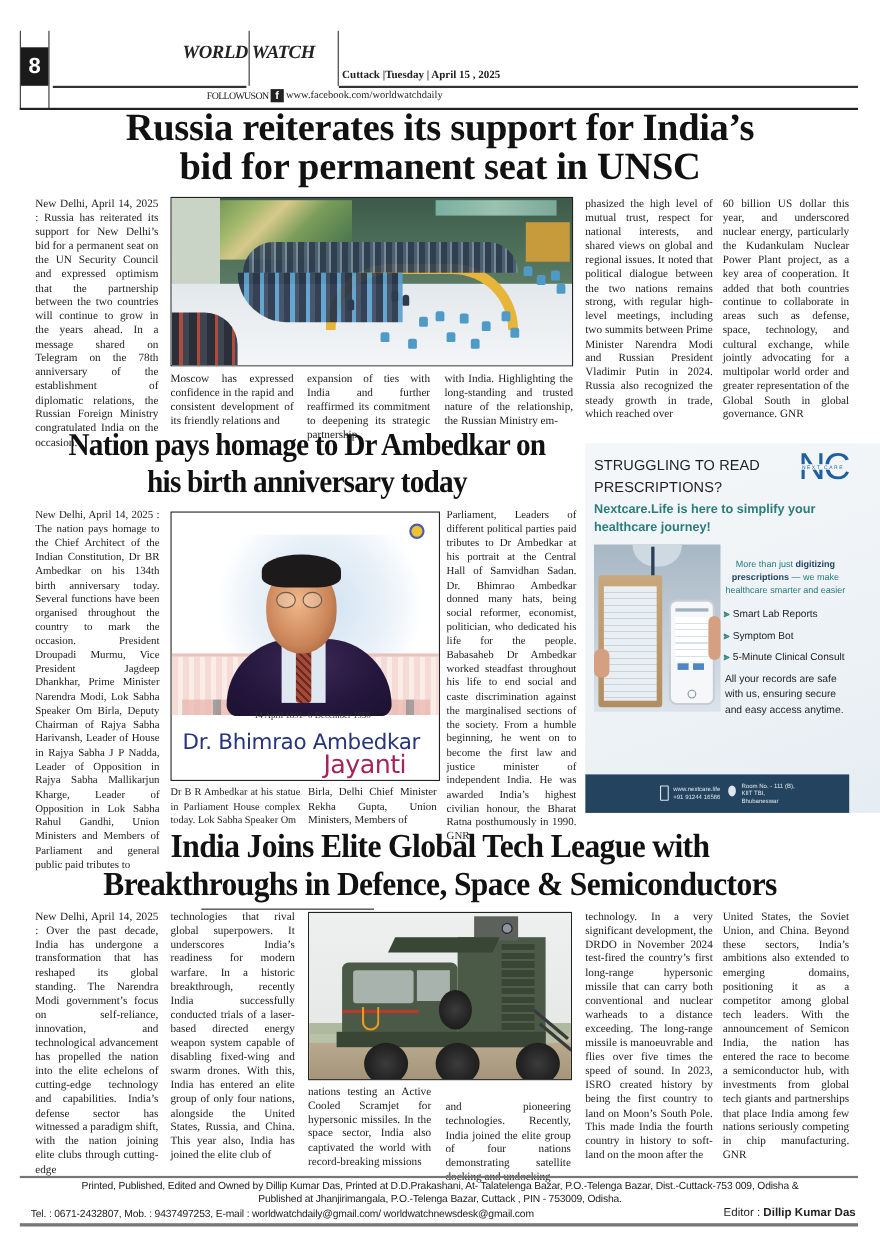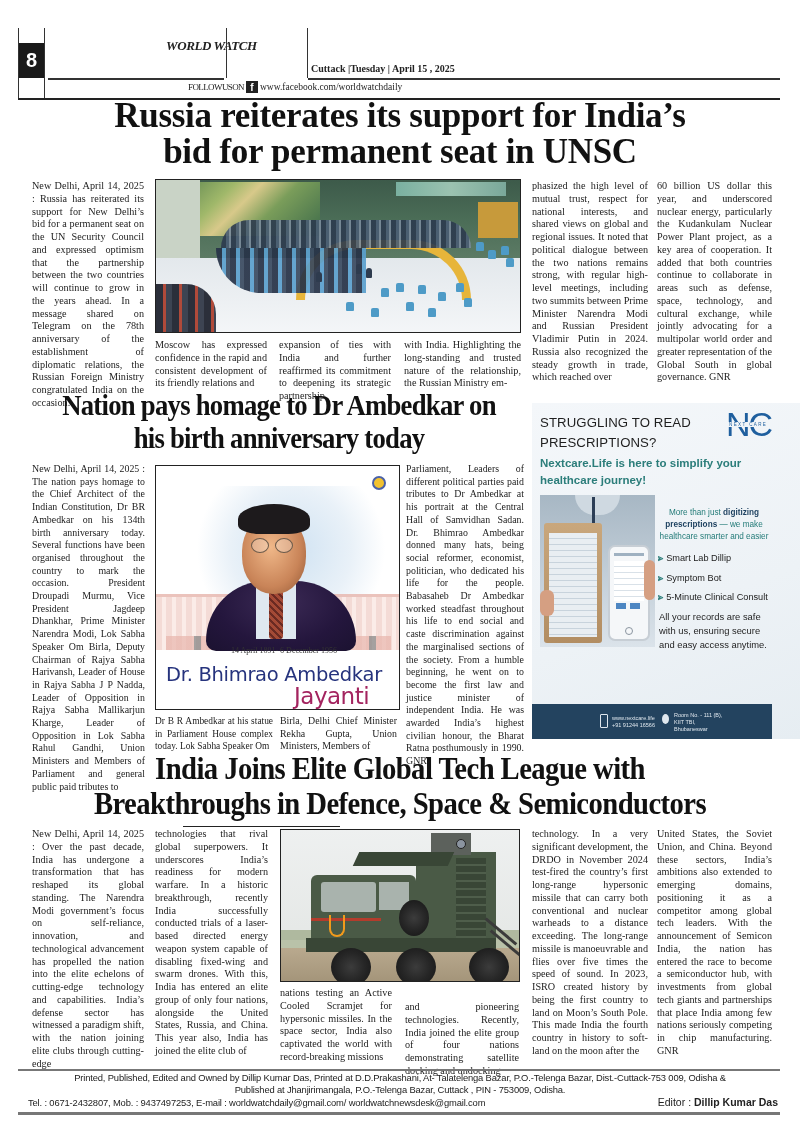--- a/index.html
+++ b/index.html
@@ -85,21 +85,21 @@
   .foot-center { left: 20px; width: 760px; text-align: center; }
   .editor { right: 30px; top: 1124px; font-family: "Liberation Sans", sans-serif; font-size: 10.5px; color: #222; }
   .editor b { font-weight: bold; }
 </style>
 </head>
 <body>
 
 <div class="abs vline" style="left:18px; top:28px; height:72px;"></div>
 <div class="abs vline" style="left:44px; top:28px; height:72px;"></div>
 <div class="abs page-num" style="left:19px; width:25px;">8</div>
-<div class="abs" style="left:166px; top:38px; font-family:'Liberation Serif',serif; font-weight:bold; font-size:13px; font-style:italic; color:#222; letter-spacing:-0.4px;">WORLD WATCH</div>
+<div class="abs" style="left:166px; top:38px; font-family:'Liberation Serif',serif; font-weight:bold; font-size:17px; font-style:italic; color:#222; letter-spacing:-0.4px;">WORLD WATCH</div>
 <div class="abs vline" style="left:226px; top:28px; height:50px;"></div>
 <div class="abs vline" style="left:307px; top:28px; height:50px;"></div>
 <div class="abs hline" style="left:48px; top:78px; width:176px; height:1.5px;"></div>
 <div class="abs hline" style="left:308px; top:78px; width:472px; height:1.5px;"></div>
 <div class="abs dateline" style="left:311px; top:63px; font-family:'Liberation Serif',serif; font-size:10px;">Cuttack |Tuesday | April 15  , 2025</div>
 <div class="abs follow" style="left:188px; top:81px;justify-content:space-between;">
   <span class="tight">FOLLOWUSON</span>
   <span class="fb">f</span>
   <span>www.facebook.com/worldwatchdaily</span>
 </div>
@@ -206,21 +206,21 @@
     <div class="abs hand" style="left:104px; top:65px; width:11px; height:40px;"></div>
   </div>
 
   <div class="abs ad-more" style="left:126px; top:104px; width:112px;">
     <div><span>More than just </span><b>digitizing</b></div>
     <div><b>prescriptions</b><span> — we make</span></div>
     <div>healthcare smarter and easier</div>
   </div>
 
   <div class="abs ad-feat" style="left:126px; top:146px;">
-    <div><span class="arrow">⪢</span><span>Smart Lab Dillip</span></div>
+    <div><span class="arrow">⪢</span><span>Smart Lab Reports</span></div>
     <div><span class="arrow">⪢</span><span>Symptom Bot</span></div>
     <div><span class="arrow">⪢</span><span>5-Minute Clinical Consult</span></div>
   </div>
 
   <div class="abs ad-safe" style="left:127px; top:207px; width:112px; font-size:9.4px; line-height:14px;">All your records are safe with us, ensuring secure and easy access anytime.</div>
 
   <div class="abs ad-query" style="left:8px; top:262px;">
     <div>Have any query:</div>
     <div style="font-weight:bold;">support@nextcare.life</div>
   </div>

